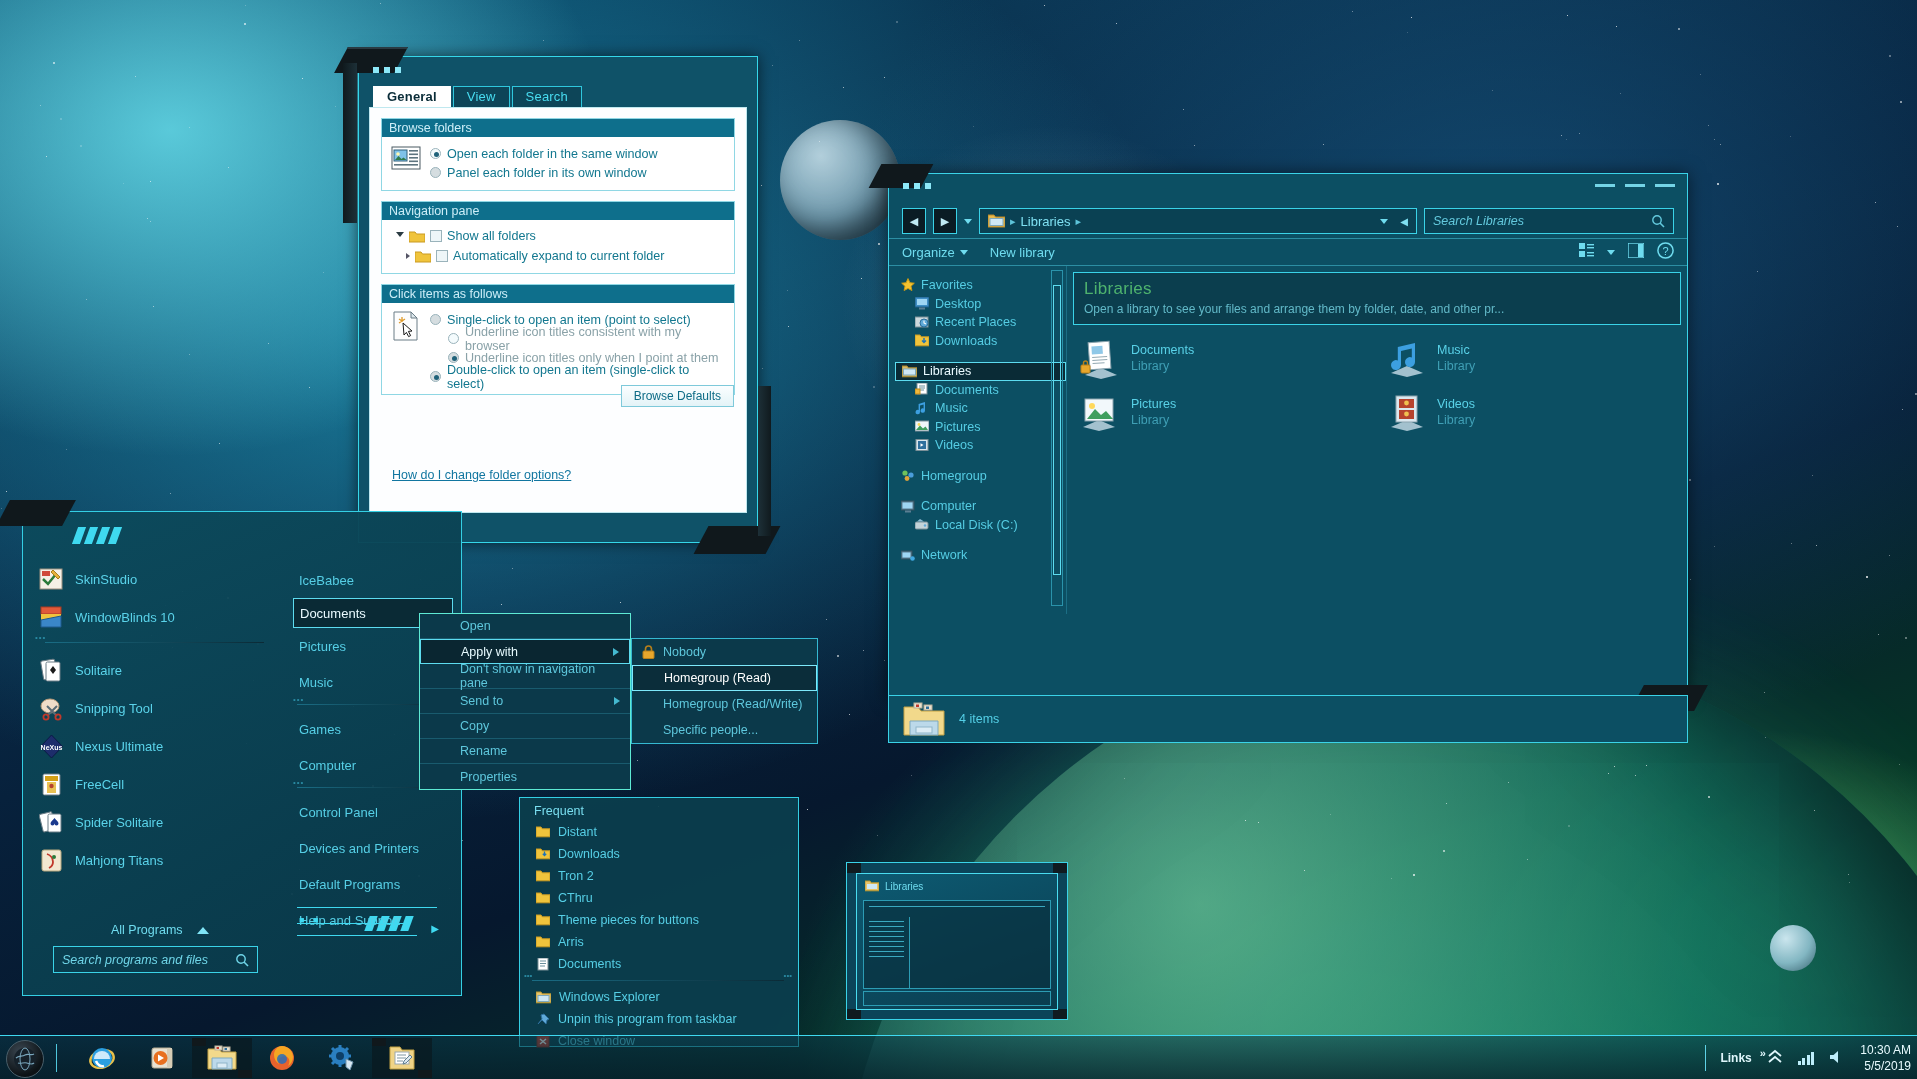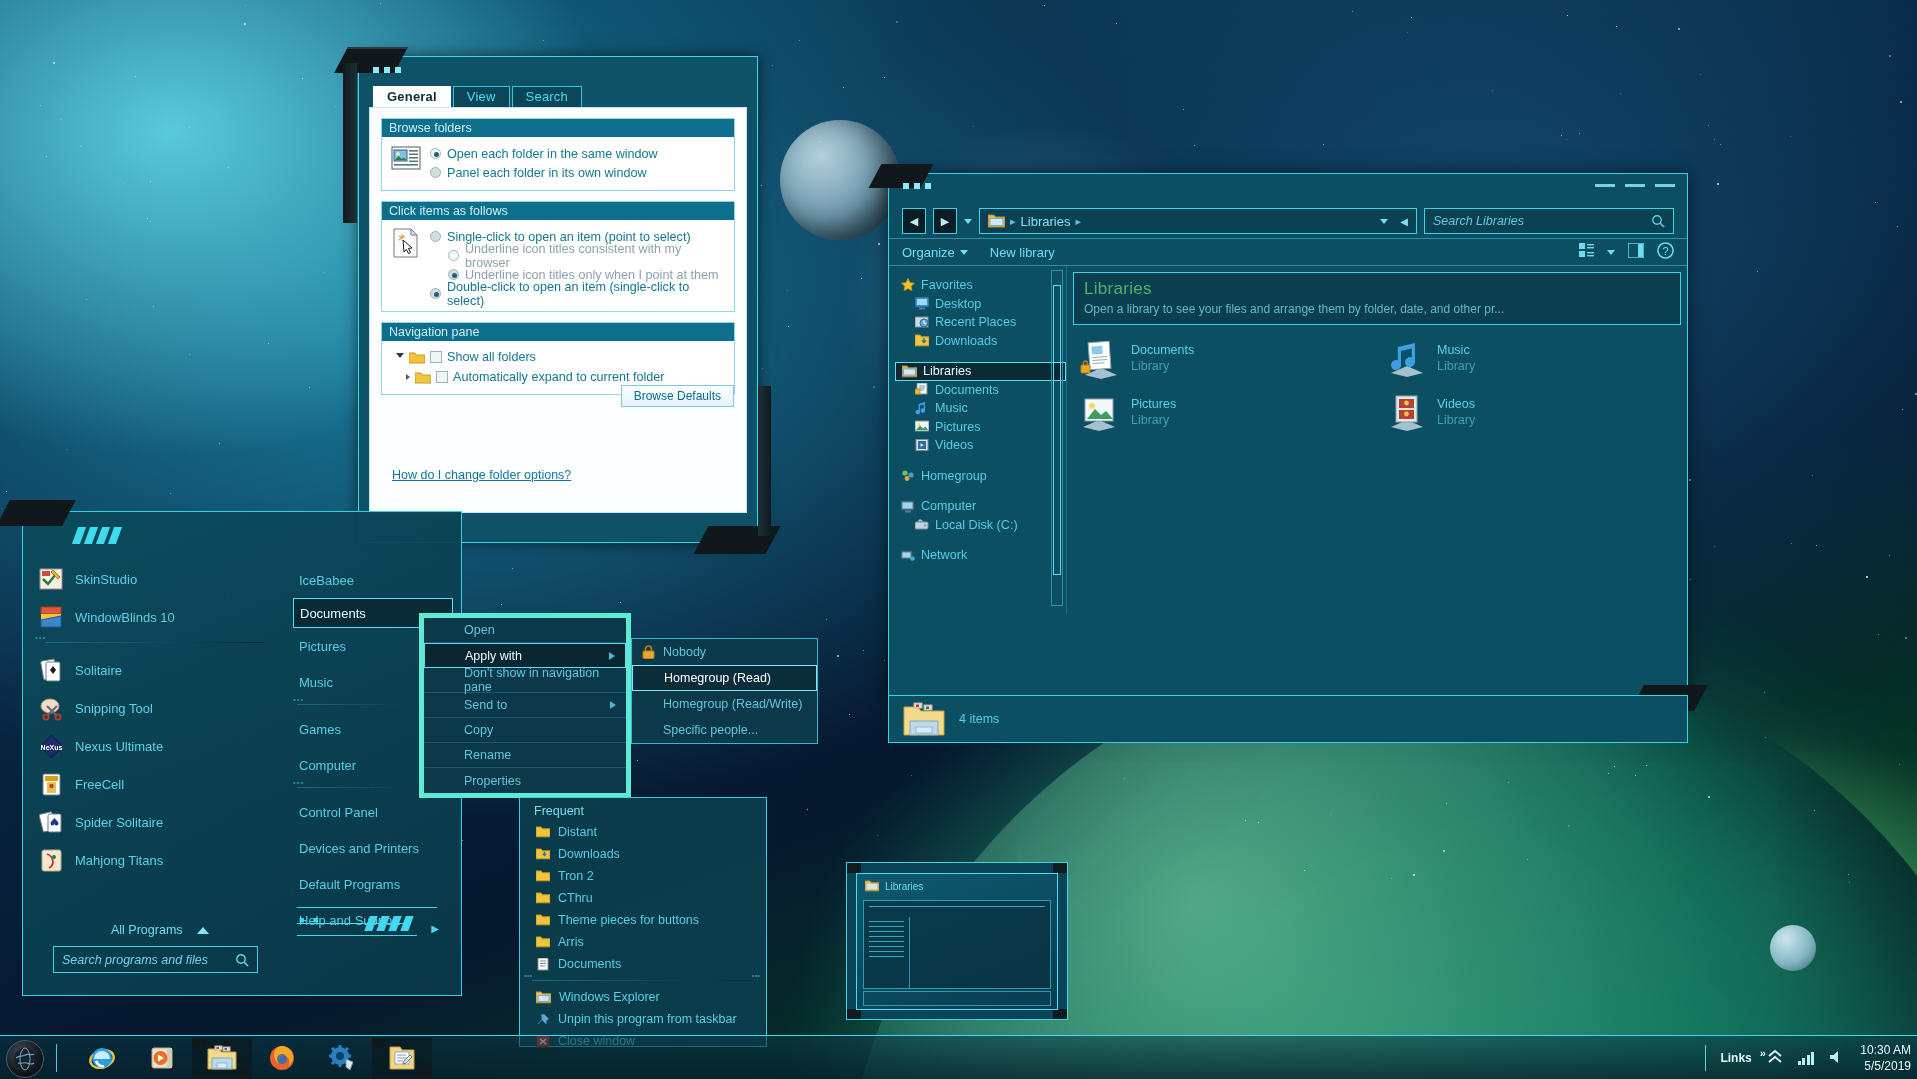--- a/index.html
+++ b/index.html
@@ -203,40 +203,40 @@
     position:absolute; left:30px; bottom:22px; width:205px; height:27px;
     border:1px solid #3ad3e8; display:flex; align-items:center; justify-content:space-between;
     padding:0 8px; color:#6fd5e8; font-style:italic; font-size:12.5px;
   }
   #sm-deco { position:absolute; right:14px; bottom:40px; width:160px; height:54px; }
   #sm-deco i { position:absolute; height:1px; background:#3fd9f0; left:10px; }
 
   
   #ctxmenu {
     position:absolute; left:419px; top:613px; width:212px;
-    background:#0b394a; border:5px solid #5eead4;
+    background:#0b394a; border:1px solid #5eead4;
   }
   .ctx-item { height:25px; display:flex; align-items:center; padding:0 12px 0 40px;
     color:#5ec7dc; font-size:12.5px; border-bottom:1px solid rgba(42,134,156,.45); position:relative; }
   .ctx-item:last-child { border-bottom:none; }
   .ctx-item.sel { background:#0a2631; border:1px solid #5ddcf0; color:#e8fbff; }
   .ctx-arrow { position:absolute; right:10px; width:0;height:0;
     border-top:4px solid transparent;border-bottom:4px solid transparent;border-left:6px solid #45b9d0; }
 
   #submenu {
     position:absolute; left:631px; top:638px; width:187px;
     background:#0b394a; border:1px solid #35b9d2;
   }
   .sub-item { height:26px; display:flex; align-items:center; gap:8px; padding:0 10px;
     color:#5ec7dc; font-size:12.5px; }
   .sub-item.sel { background:#0b2d3a; border:1px solid #7ee9fb; color:#ffffff; }
 
   
   #jumplist {
-    position:absolute; left:519px; top:797px; width:248px; height:250px;
+    position:absolute; left:519px; top:797px; width:280px; height:250px;
     background:rgba(11,62,78,.93); border:1px solid #35cfe4;
   }
   #jl-title { color:#7adff0; font-size:12.5px; padding:6px 0 3px 14px; }
   .jl-item { display:flex; align-items:center; gap:8px; height:22px; padding-left:16px; color:#56cfe6; font-size:12.5px; }
   .jl-sep { height:1px; background:linear-gradient(90deg,#1a6d85,#0b2a36); margin:5px 14px 5px 12px; position:relative; }
   .jl-sep::before { content:"•••"; position:absolute; left:-8px; top:-9px; color:#2a8ba3; font-size:8px; }
   .jl-sep::after { content:"•••"; position:absolute; right:-8px; top:-9px; color:#2a8ba3; font-size:8px; }
 
   
   #thumbprev {
@@ -598,20 +598,42 @@
           </div>
           <div class="fo-row">
             <span class="radio grey"></span>
             <span>Panel each folder in its own window</span>
           </div>
         </div>
       </div>
     </div>
 
     <div class="fo-group">
+      <div class="fo-group-title">Navigation pane</div>
+      <div style="padding:6px 8px 7px;">
+        <div class="nav-row">
+          <span class="tri down"></span>
+          <svg width="16" height="13">
+              <path d="M0 2h6l1.5 2H16v8H0z" fill="#f0c43c" stroke="#c99a22"></path>
+            </svg>
+          <span class="chk"></span>
+          <span>Show all folders</span>
+        </div>
+        <div class="nav-row" style="padding-left:16px;">
+          <span class="tri"></span>
+          <svg width="16" height="13">
+              <path d="M0 2h6l1.5 2H16v8H0z" fill="#f0c43c" stroke="#c99a22"></path>
+            </svg>
+          <span class="chk"></span>
+          <span>Automatically expand to current folder</span>
+        </div>
+      </div>
+    </div>
+
+    <div class="fo-group">
       <div class="fo-group-title">Click items as follows</div>
       <div class="fo-group-body">
         <div class="fo-icon">
           <svg width="32" height="32" viewBox="0 0 32 32">
             <path d="M4 2h17l6 6v22H4z" fill="#fdfdfd" stroke="#6b7d86"></path>
             <path d="M21 2l6 6h-6z" fill="#dde7ec" stroke="#6b7d86"></path>
             <g stroke="#e09b2a" stroke-width="1.3">
                 <path d="M12 7v5M9 9l3 2M15 9l-3 2M9 13l3-2"></path>
               </g>
             <path d="M13 13l9 8-3.6.4 2.2 4.2-2 1-2.2-4.2-2.4 2.6z" fill="#fff" stroke="#1b1b1b"></path>
@@ -631,42 +653,20 @@
             <span>Underline icon titles only when I point at them</span>
           </div>
           <div class="fo-row">
             <span class="radio on grey"></span>
             <span>Double-click to open an item (single-click to select)</span>
           </div>
         </div>
       </div>
     </div>
 
-    <div class="fo-group">
-      <div class="fo-group-title">Navigation pane</div>
-      <div style="padding:6px 8px 7px;">
-        <div class="nav-row">
-          <span class="tri down"></span>
-          <svg width="16" height="13">
-              <path d="M0 2h6l1.5 2H16v8H0z" fill="#f0c43c" stroke="#c99a22"></path>
-            </svg>
-          <span class="chk"></span>
-          <span>Show all folders</span>
-        </div>
-        <div class="nav-row" style="padding-left:16px;">
-          <span class="tri"></span>
-          <svg width="16" height="13">
-              <path d="M0 2h6l1.5 2H16v8H0z" fill="#f0c43c" stroke="#c99a22"></path>
-            </svg>
-          <span class="chk"></span>
-          <span>Automatically expand to current folder</span>
-        </div>
-      </div>
-    </div>
-
     <div id="fo-restore">Browse Defaults</div>
     <div id="fo-help">How do I change folder options?</div>
   </div>
 
 </div>
 
 <div id="explorer">
   <div id="ex-frame-tl"></div>
   <div id="ex-frame-br"></div>
 

